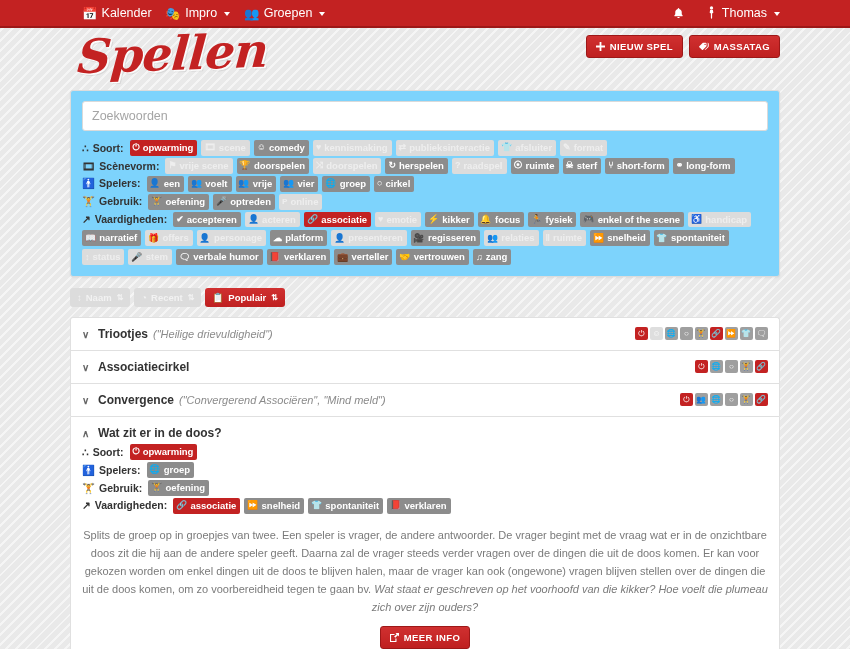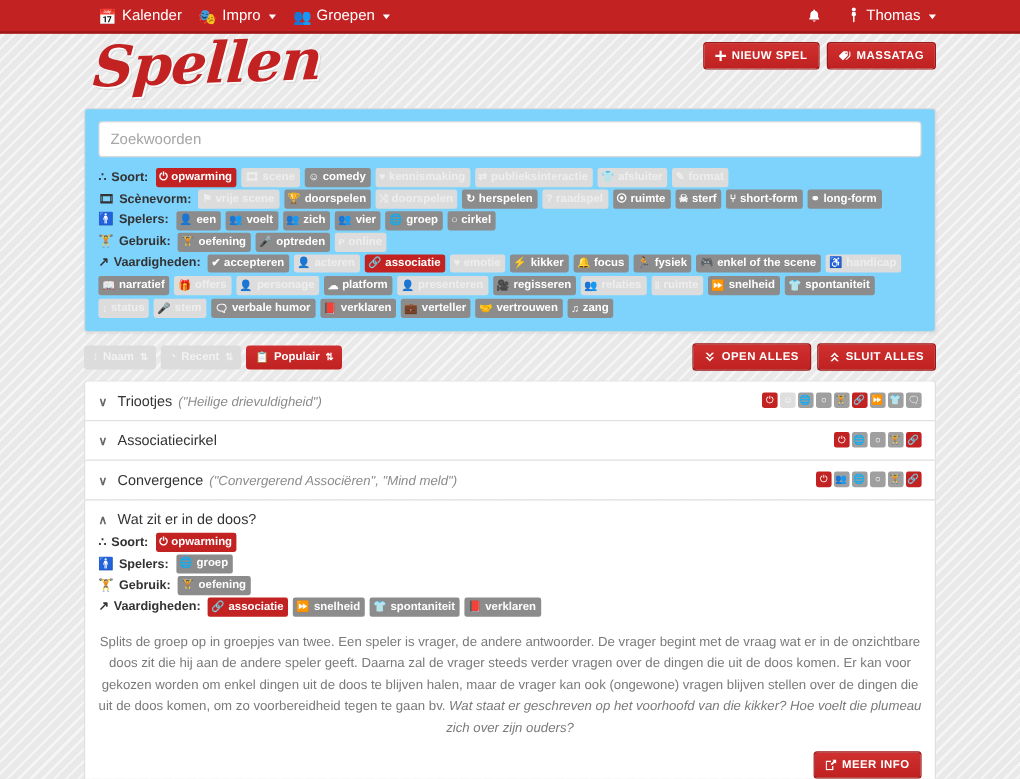--- a/index.html
+++ b/index.html
@@ -183,21 +183,21 @@
   .game:last-child { border-bottom: 1px solid #e0e0e0; border-radius: 0 0 3px 3px; }
   .game-title {
     display: flex; align-items: baseline; gap: 5px;
     font-size: 12px; color: #333;
     cursor: pointer;
   }
   .chev {
     color: #666; font-size: 10px; font-weight: bold;
     display: inline-block; width: 11px;
   }
-  .game-name { font-weight: normal; }
+  .game-name { font-weight: bold; }
   .game-alias { font-style: italic; color: #8b8b8b; font-size: 11px; }
 
   .badges {
     position: absolute; right: 11px; top: 9px;
     display: flex; gap: 2px;
   }
   .badge {
     width: 13px; height: 13px;
     border-radius: 2px;
     background: #9f9f9f;
@@ -213,21 +213,21 @@
   .detail { margin-top: 4px; }
   .detail .filter-row { margin-bottom: 2px; }
   .desc {
     font-size: 11px;
     color: #7a7a7a;
     line-height: 1.65;
     margin-top: 12px;
     text-align: center;
   }
   .desc i { font-style: italic; }
-  .meerinfo-wrap { text-align: right; margin-top: 10px; margin-bottom: 16px; }
+  .meerinfo-wrap { text-align: center; margin-top: 10px; margin-bottom: 16px; }
 
   svg { display: block; }
 </style>
 </head>
 <body>
 
 <div class="navbar">
   <div class="nav-left">
       <span class="nav-item">
         <span class="g">📅</span>
@@ -375,21 +375,21 @@
           <span class="tag mid">
             <span class="g">👤</span>
             <span>een</span>
           </span>
           <span class="tag mid">
             <span class="g">👥</span>
             <span>voelt</span>
           </span>
           <span class="tag mid">
             <span class="g">👥</span>
-            <span>zich</span>
+            <span>vrije</span>
           </span>
           <span class="tag mid">
             <span class="g">👥</span>
             <span>vier</span>
           </span>
           <span class="tag mid">
             <span class="g">🌐</span>
             <span>groep</span>
           </span>
           <span class="tag mid">
@@ -539,38 +539,20 @@
           <span class="g">◔</span>
           <span>Recent</span>
           <span class="arrows">⇅</span>
         </span>
         <span class="sortbtn active">
           <span class="g">📋</span>
           <span>Populair</span>
           <span class="arrows">⇅</span>
         </span>
       </div>
-    <div class="sort-right">
-      <span class="btn">
-        <span>
-          <svg width="9" height="9" viewBox="0 0 10 10" fill="#fff">
-              <path d="M1 1h2L5 3.2 7 1h2L5 5.2zM1 5h2L5 7.2 7 5h2L5 9.2z"></path>
-            </svg>
-        </span>
-        <span>OPEN ALLES</span>
-      </span>
-      <span class="btn">
-        <span>
-          <svg width="9" height="9" viewBox="0 0 10 10" fill="#fff">
-              <path d="M5 .8 9 5H7L5 2.8 3 5H1zM5 4.8 9 9H7L5 6.8 3 9H1z"></path>
-            </svg>
-        </span>
-        <span>SLUIT ALLES</span>
-      </span>
-    </div>
   </div>
 
   <div class="gamelist panel" style="padding:0;border:none;box-shadow:none;background:transparent;">
       <div class="game">
         <div class="game-title">
           <span class="chev">∨</span>
           <span class="game-name">Triootjes</span>
           <span class="game-alias">("Heilige drievuldigheid")</span>
         </div>
         <div class="badges">

